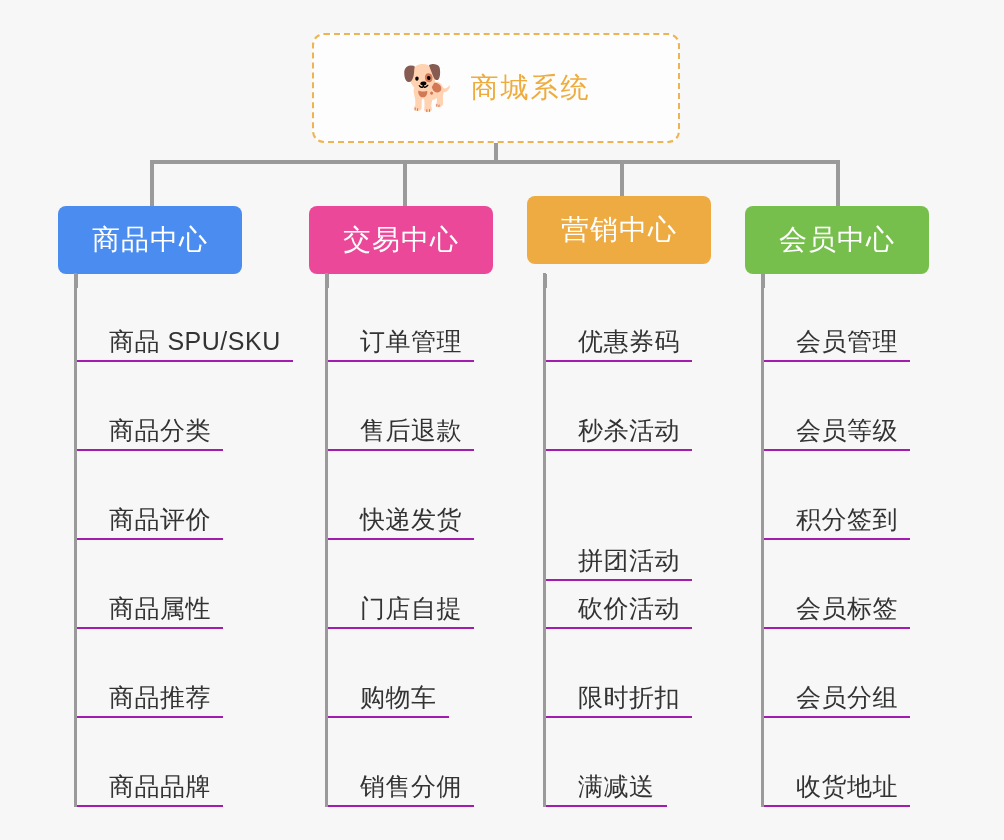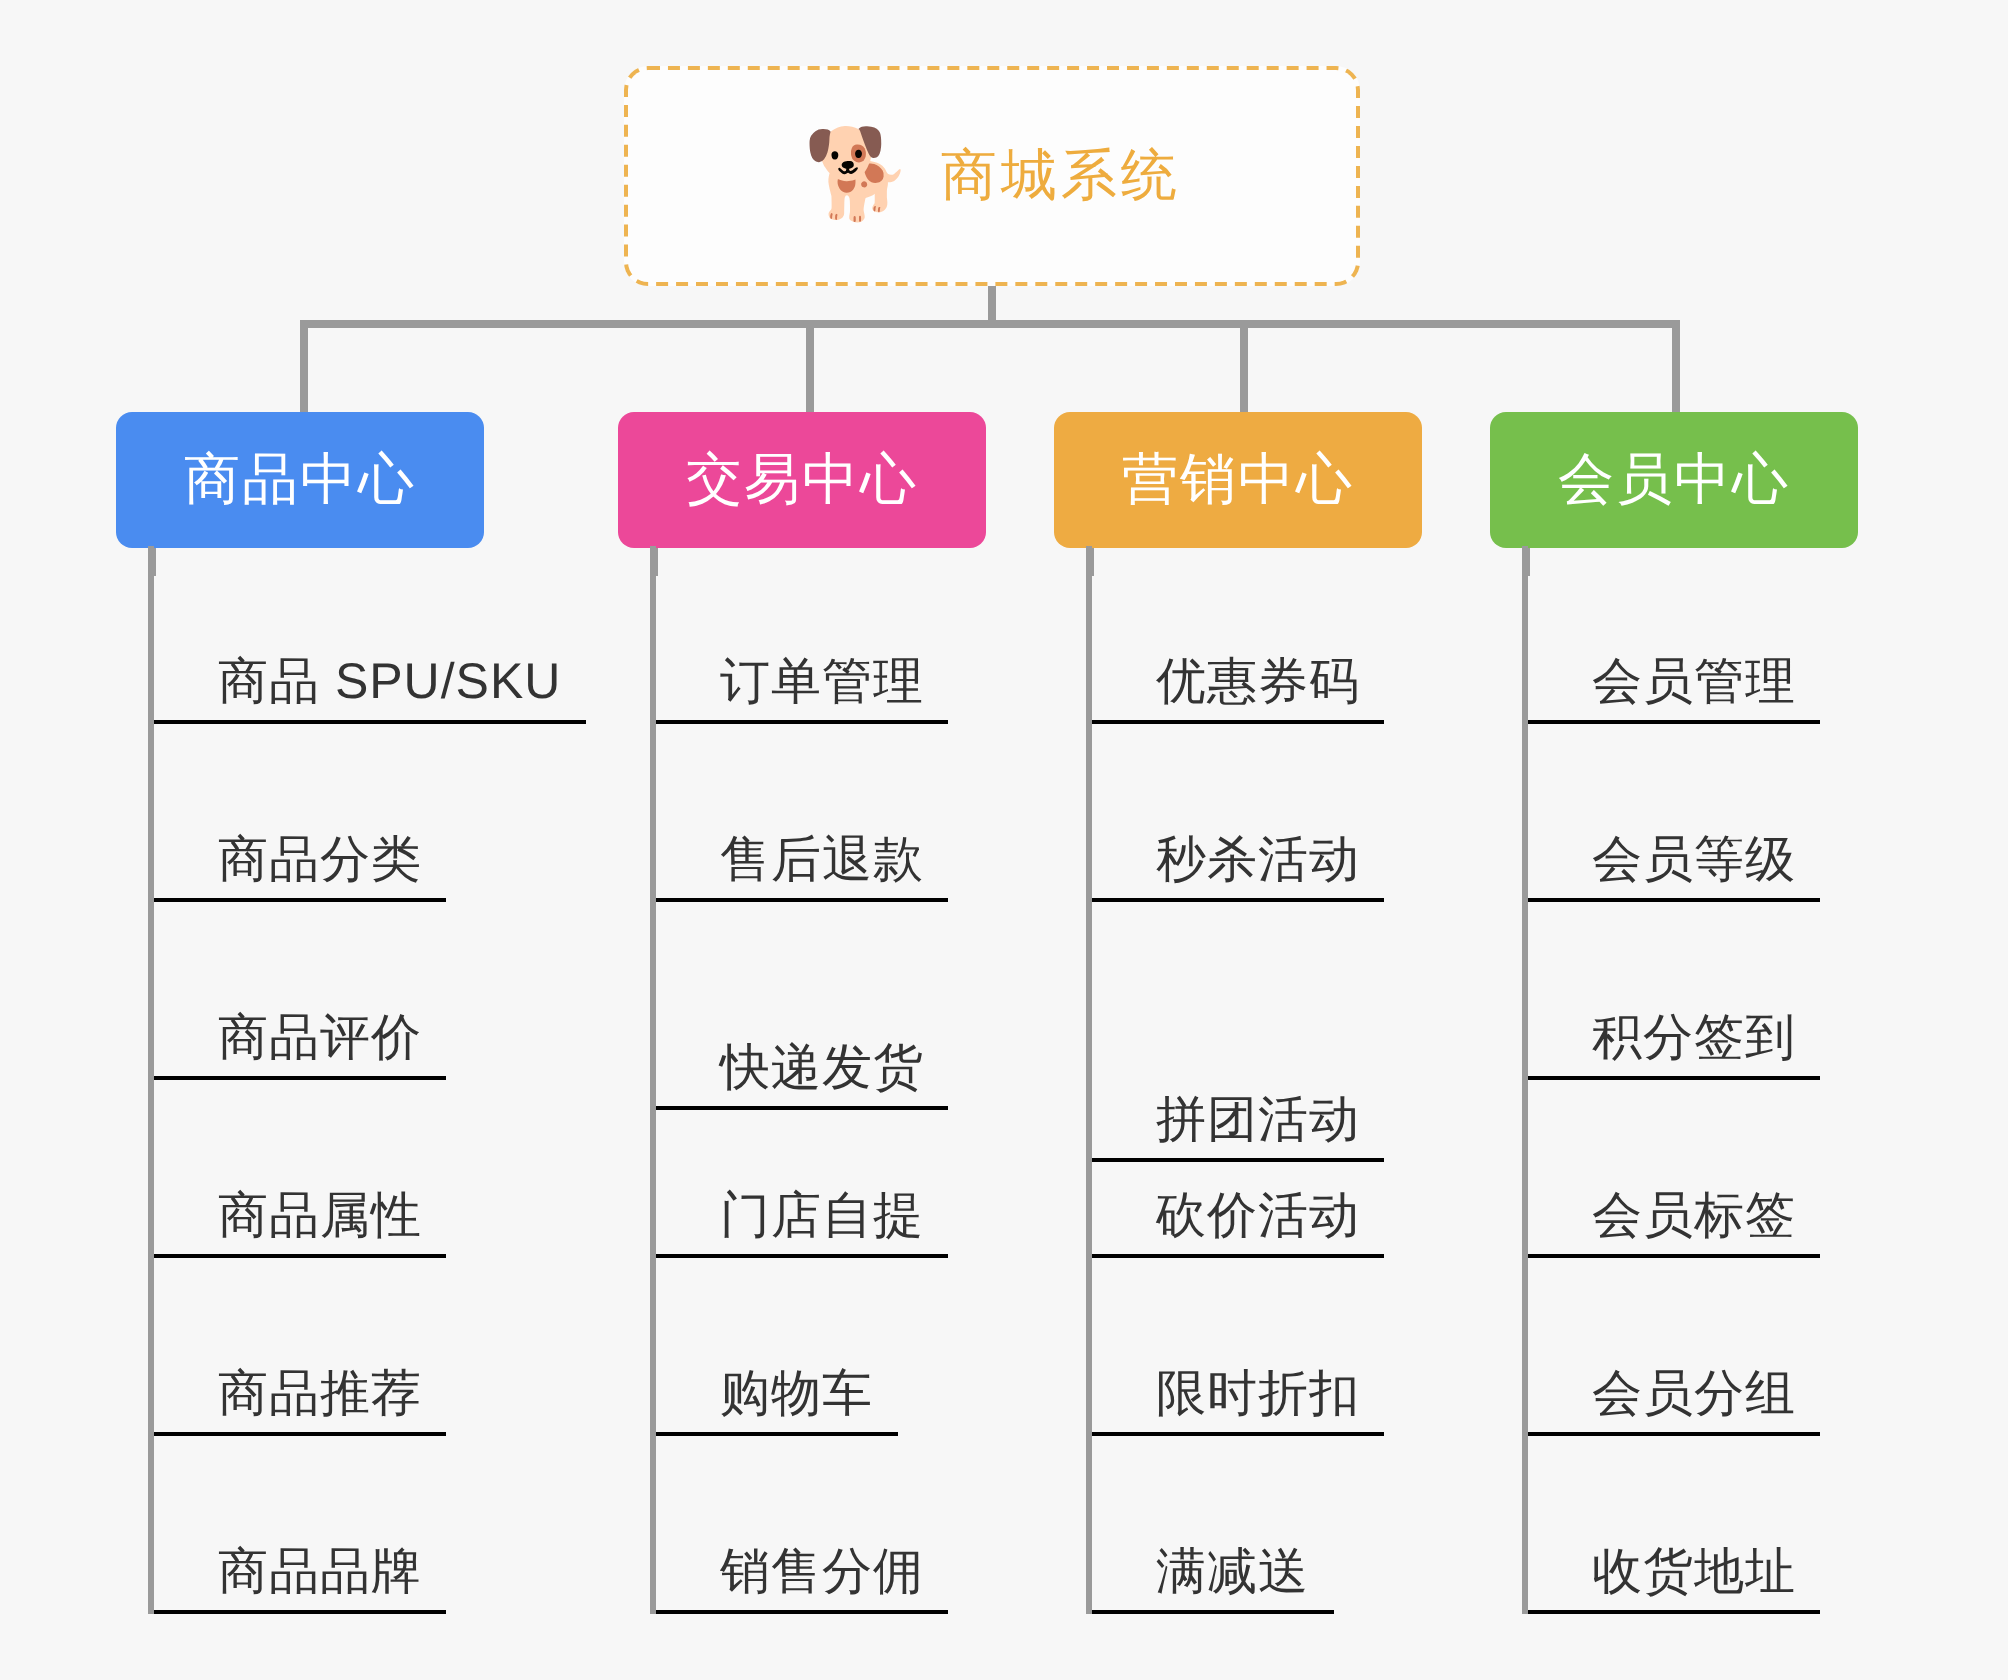--- a/index.html
+++ b/index.html
@@ -86,21 +86,21 @@
   }
   .leaf {
     position: absolute;
     left: 3px;
     height: 89px;
     box-sizing: border-box;
     display: flex;
     align-items: flex-end;
     justify-content: flex-start;
     padding: 0 12px 4px 32px;
-    border-bottom: 2px solid #000000;
+    border-bottom: 2px solid #a21caf;
     white-space: nowrap;
   }
   .leaf-label {
     font-size: 25px;
     color: #333333;
     line-height: 1.15;
     letter-spacing: 0.5px;
   }
 </style>
 </head>
@@ -119,21 +119,21 @@
   <div class="conn conn-v" style="left:403px; top:160px; height:46px;"></div>
   <div class="conn conn-v" style="left:620px; top:160px; height:46px;"></div>
   <div class="conn conn-v" style="left:836px; top:160px; height:46px;"></div>
 
   <div class="cat-box" style="left: 58px; top: 206px; width: 184px; background: rgb(74, 140, 240);">
     <span>商品中心</span>
   </div>
   <div class="cat-box" style="left: 309px; top: 206px; width: 184px; background: #ec4899;">
     <span>交易中心</span>
   </div>
-  <div class="cat-box" style="left: 527px; top: 206px; width: 184px; background: rgb(238, 171, 66);">
+  <div class="cat-box" style="left: 527px; top: 196px; width: 184px; background: rgb(238, 171, 66);">
     <span>营销中心</span>
   </div>
   <div class="cat-box" style="left: 745px; top: 206px; width: 184px; background: rgb(118, 191, 76);">
     <span>会员中心</span>
   </div>
 
   <div class="conn conn-v" style="left:74px; top:274px; height:14px;"></div>
   <div class="conn conn-v" style="left:325px; top:274px; height:14px;"></div>
   <div class="conn conn-v" style="left:543px; top:274px; height:14px;"></div>
   <div class="conn conn-v" style="left:761px; top:274px; height:14px;"></div>
@@ -160,21 +160,21 @@
       </div>
     </div>
   <div class="branch" style="left: 325px; width: 210px; height: 534px;">
       <div class="spine" style="height: 534px;"></div>
       <div class="leaf" style="top: 0px;">
         <span class="leaf-label">订单管理</span>
       </div>
       <div class="leaf" style="top: 89px;">
         <span class="leaf-label">售后退款</span>
       </div>
-      <div class="leaf" style="top: 193px;">
+      <div class="leaf" style="top: 178px;">
         <span class="leaf-label">快递发货</span>
       </div>
       <div class="leaf" style="top: 267px;">
         <span class="leaf-label">门店自提</span>
       </div>
       <div class="leaf" style="top: 356px;">
         <span class="leaf-label">购物车</span>
       </div>
       <div class="leaf" style="top: 445px;">
         <span class="leaf-label">销售分佣</span>

